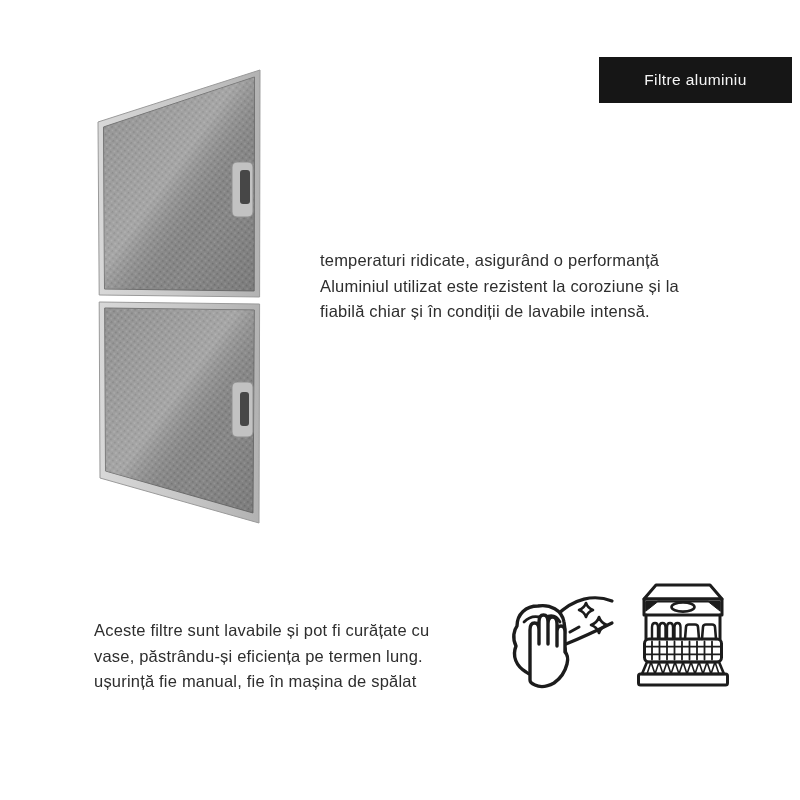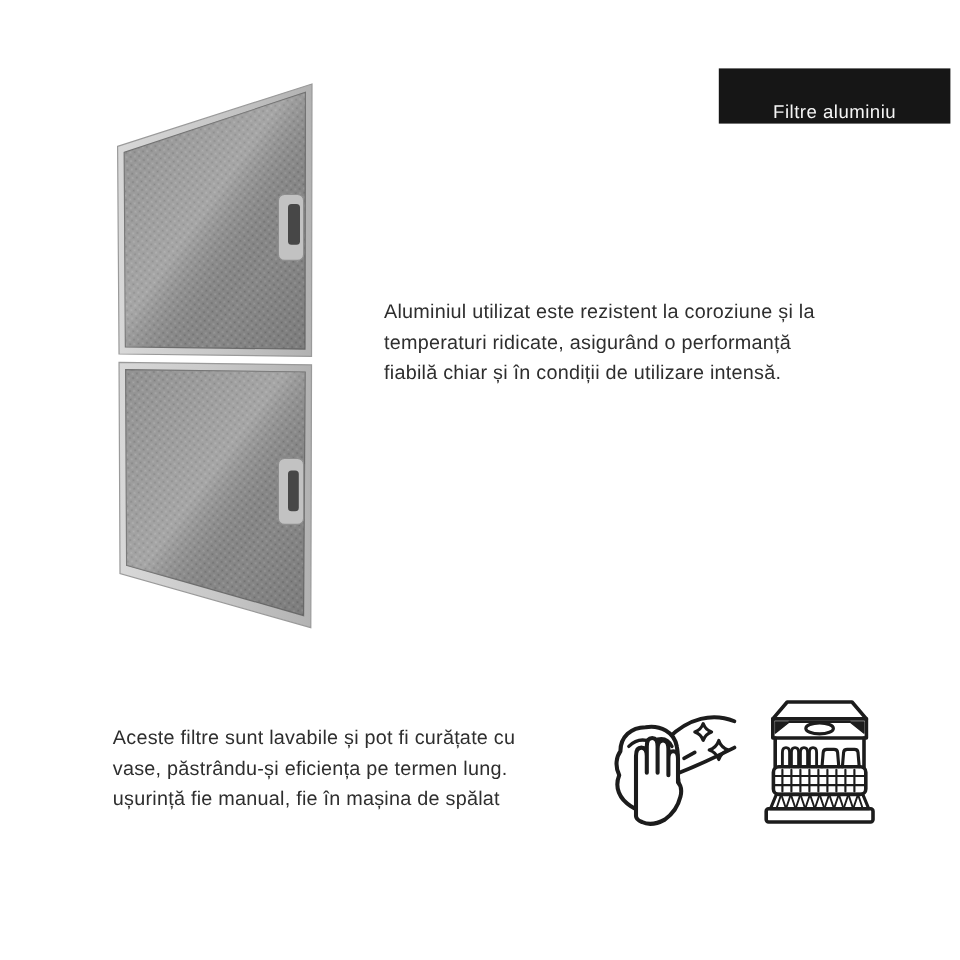--- a/index.html
+++ b/index.html
@@ -7,34 +7,34 @@
     width:800px;height:800px;background:#ffffff;position:relative;overflow:hidden;
     font-family:"Liberation Sans",sans-serif;
     -webkit-font-smoothing:antialiased;
   }
   .stage{position:absolute;inset:0;width:800px;height:800px;}
 
   
   .badge{
     position:absolute;left:599px;top:57px;width:193px;height:46px;
     background:#161616;color:#f5f5f5;
-    display:flex;align-items:flex-end;justify-content:center;
+    display:flex;align-items:center;justify-content:center;
     font-size:15.5px;font-weight:500;letter-spacing:0.4px;
   }
 
   
   .filter-photo{position:absolute;left:85px;top:60px;width:190px;height:480px;}
 
   
   .para{
     position:absolute;color:#2e2e2e;font-size:16.5px;line-height:25.5px;
     letter-spacing:0.2px;
   }
   .para-durability{left:320px;top:248px;width:420px;}
-  .para-washability{left:94px;top:603px;width:400px;}
+  .para-washability{left:94px;top:618px;width:400px;}
 
   
   .icon-hand-wipe{position:absolute;left:496px;top:592px;width:120px;height:100px;}
   .icon-dishwasher{position:absolute;left:633px;top:578px;width:100px;height:110px;}
 </style>
 </head>
 <body>
 
 <div class="stage">
 
@@ -77,23 +77,23 @@
       <polygon points="19.7,248 169.3,250 168,453 20.5,411" fill="url(#mesh)" stroke="#6e6e6e" stroke-width="1"></polygon>
       <polygon points="19.7,248 169.3,250 168,453 20.5,411" fill="url(#sheen)"></polygon>
       <g>
         <rect x="147" y="322" width="21" height="55" rx="5" fill="#c2c2c2" stroke="#8f8f8f" stroke-width="1"></rect>
         <rect x="155" y="332" width="9" height="34" rx="3" fill="#474747"></rect>
       </g>
     </g>
   </svg>
 
   <div class="para para-durability">
+    <div>temperaturi ridicate, asigurând o performanță</div>
     <div>Aluminiul utilizat este rezistent la coroziune și la</div>
-    <div>temperaturi ridicate, asigurând o performanță</div>
-    <div>fiabilă chiar și în condiții de utilizare intensă.</div>
+    <div>fiabilă chiar și în condiții de lavabile intensă.</div>
   </div>
 
   <div class="para para-washability">
     <div>Aceste filtre sunt lavabile și pot fi curățate cu</div>
     <div>vase, păstrându-și eficiența pe termen lung.</div>
     <div>ușurință fie manual, fie în mașina de spălat</div>
   </div>
 
   <svg class="icon-hand-wipe" viewBox="0 0 120 100" fill="none" stroke="#1c1c1c" stroke-linecap="round" stroke-linejoin="round">
 

